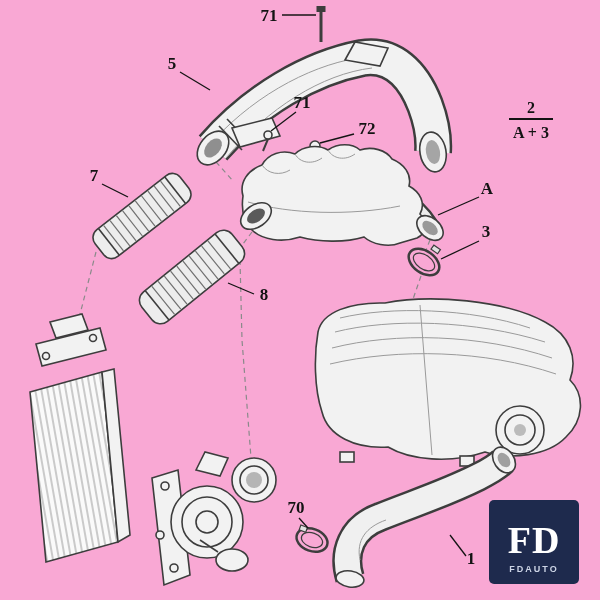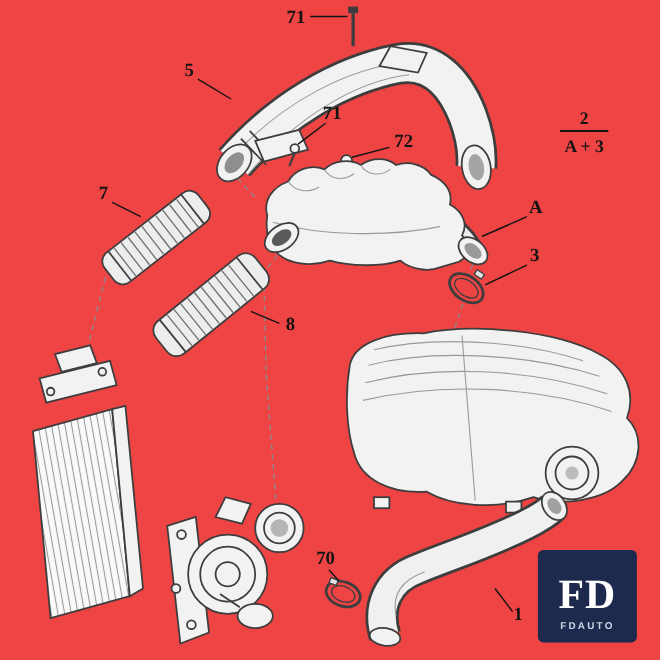--- a/index.html
+++ b/index.html
@@ -1,16 +1,16 @@
 <!DOCTYPE html>
 <html><head>
 <meta charset="utf-8">
 <style>
   html,body{margin:0;padding:0;background:#fff;}
-  .stage{position:relative;width:600px;height:600px;background:#ef4444;overflow:hidden;
+  .stage{position:relative;width:600px;height:600px;background:#f9a8d4;overflow:hidden;
          font-family:"Liberation Serif", serif;}
   svg{position:absolute;inset:0;}
   .ol{stroke:#3d3d3d;stroke-width:1.6;fill:#f2f2f2;}
   .oln{stroke:#3d3d3d;stroke-width:1.6;fill:none;}
   .thin{stroke:#9a9a9a;stroke-width:1;fill:none;}
   .dash{stroke:#8a8a8a;stroke-width:1.2;stroke-dasharray:5 4;fill:none;}
   .leader{stroke:#141414;stroke-width:1.3;fill:none;}
   .lbl{font:bold 17px "Liberation Serif", serif;fill:#131313;}
   .ratio{font:bold 16px "Liberation Serif", serif;fill:#131313;}
   .logo-big{font:bold 38px "Liberation Serif", serif;letter-spacing:1px;}

